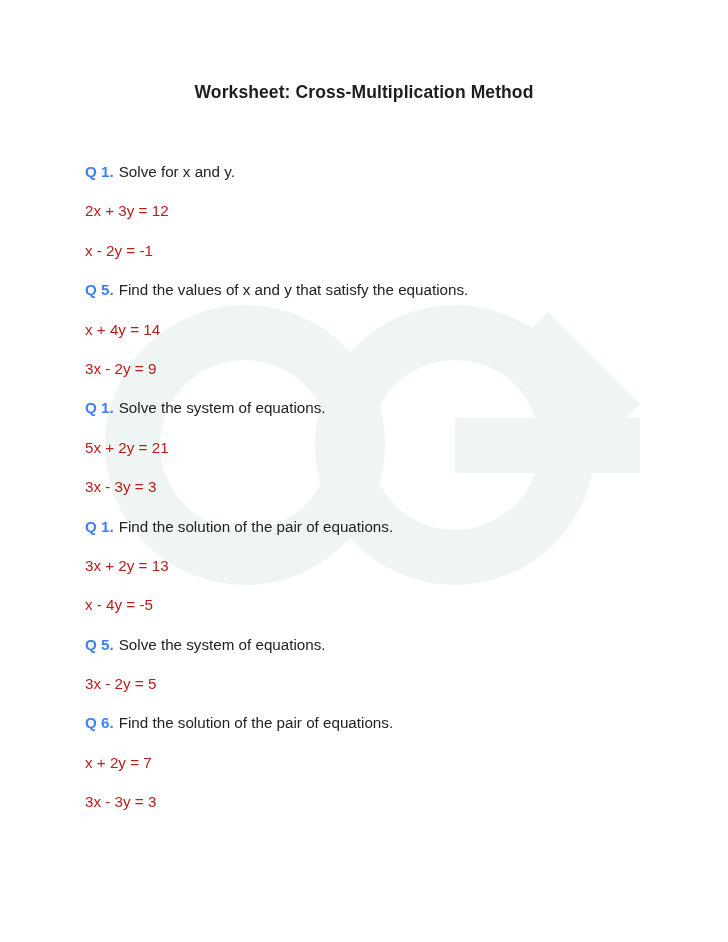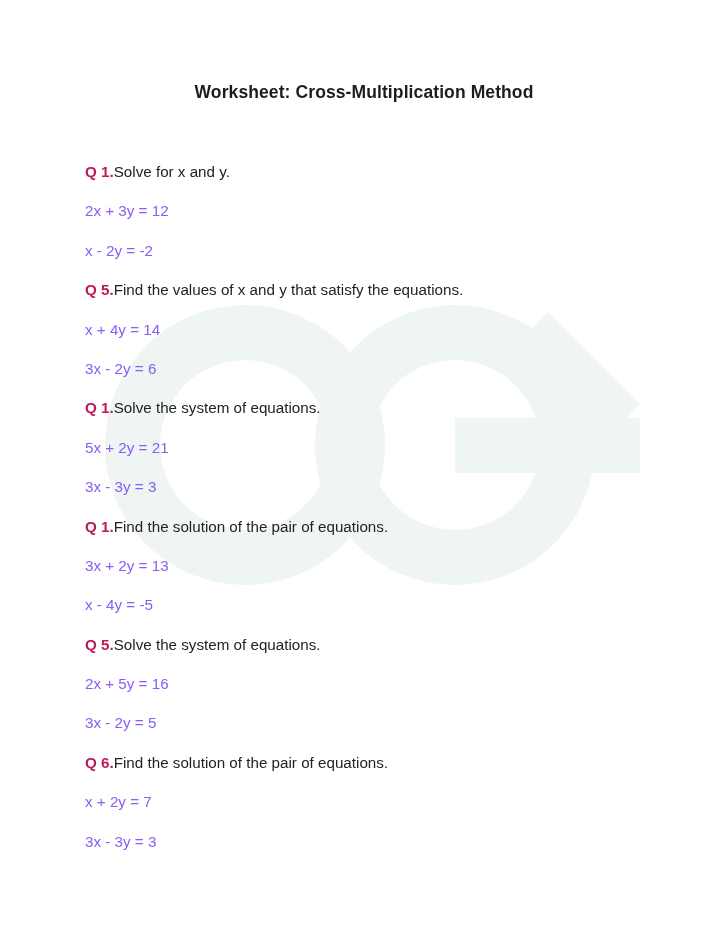--- a/index.html
+++ b/index.html
@@ -60,30 +60,31 @@
     display: flex;
     align-items: flex-start;
   }
 
   .prompt-line {
     font-size: 15.2px;
   }
 
   .qnum {
     font-weight: bold;
-    color: #be185d;
+    color: #3b82f6;
+    margin-right: 5px;
   }
 
   .qtext {
     font-weight: normal;
   }
 
   .eq {
     font-size: 15.2px;
-    color: #8b5cf6;
+    color: #b91c1c;
   }
 </style>
 </head>
 <body>
 
 <div class="page">
 
   <svg class="watermark" viewBox="0 0 728 942" xmlns="http://www.w3.org/2000/svg">
     <g fill="#eef5f2">
 
@@ -115,48 +116,47 @@
 
     <div class="doc-title">Worksheet: Cross-Multiplication Method</div>
 
     <div class="qlist">
 
       <div class="line prompt-line">
         <span class="qnum">Q 1.</span>
         <span class="qtext">Solve for x and y.</span>
       </div>
       <div class="line eq">2x + 3y = 12</div>
-      <div class="line eq">x - 2y = -2</div>
+      <div class="line eq">x - 2y = -1</div>
 
       <div class="line prompt-line">
         <span class="qnum">Q 5.</span>
         <span class="qtext">Find the values of x and y that satisfy the equations.</span>
       </div>
       <div class="line eq">x + 4y = 14</div>
-      <div class="line eq">3x - 2y = 6</div>
+      <div class="line eq">3x - 2y = 9</div>
 
       <div class="line prompt-line">
         <span class="qnum">Q 1.</span>
         <span class="qtext">Solve the system of equations.</span>
       </div>
       <div class="line eq">5x + 2y = 21</div>
       <div class="line eq">3x - 3y = 3</div>
 
       <div class="line prompt-line">
         <span class="qnum">Q 1.</span>
         <span class="qtext">Find the solution of the pair of equations.</span>
       </div>
       <div class="line eq">3x + 2y = 13</div>
       <div class="line eq">x - 4y = -5</div>
 
       <div class="line prompt-line">
         <span class="qnum">Q 5.</span>
         <span class="qtext">Solve the system of equations.</span>
       </div>
-      <div class="line eq">2x + 5y = 16</div>
       <div class="line eq">3x - 2y = 5</div>
 
       <div class="line prompt-line">
         <span class="qnum">Q 6.</span>
         <span class="qtext">Find the solution of the pair of equations.</span>
       </div>
       <div class="line eq">x + 2y = 7</div>
       <div class="line eq">3x - 3y = 3</div>
 
     </div>

